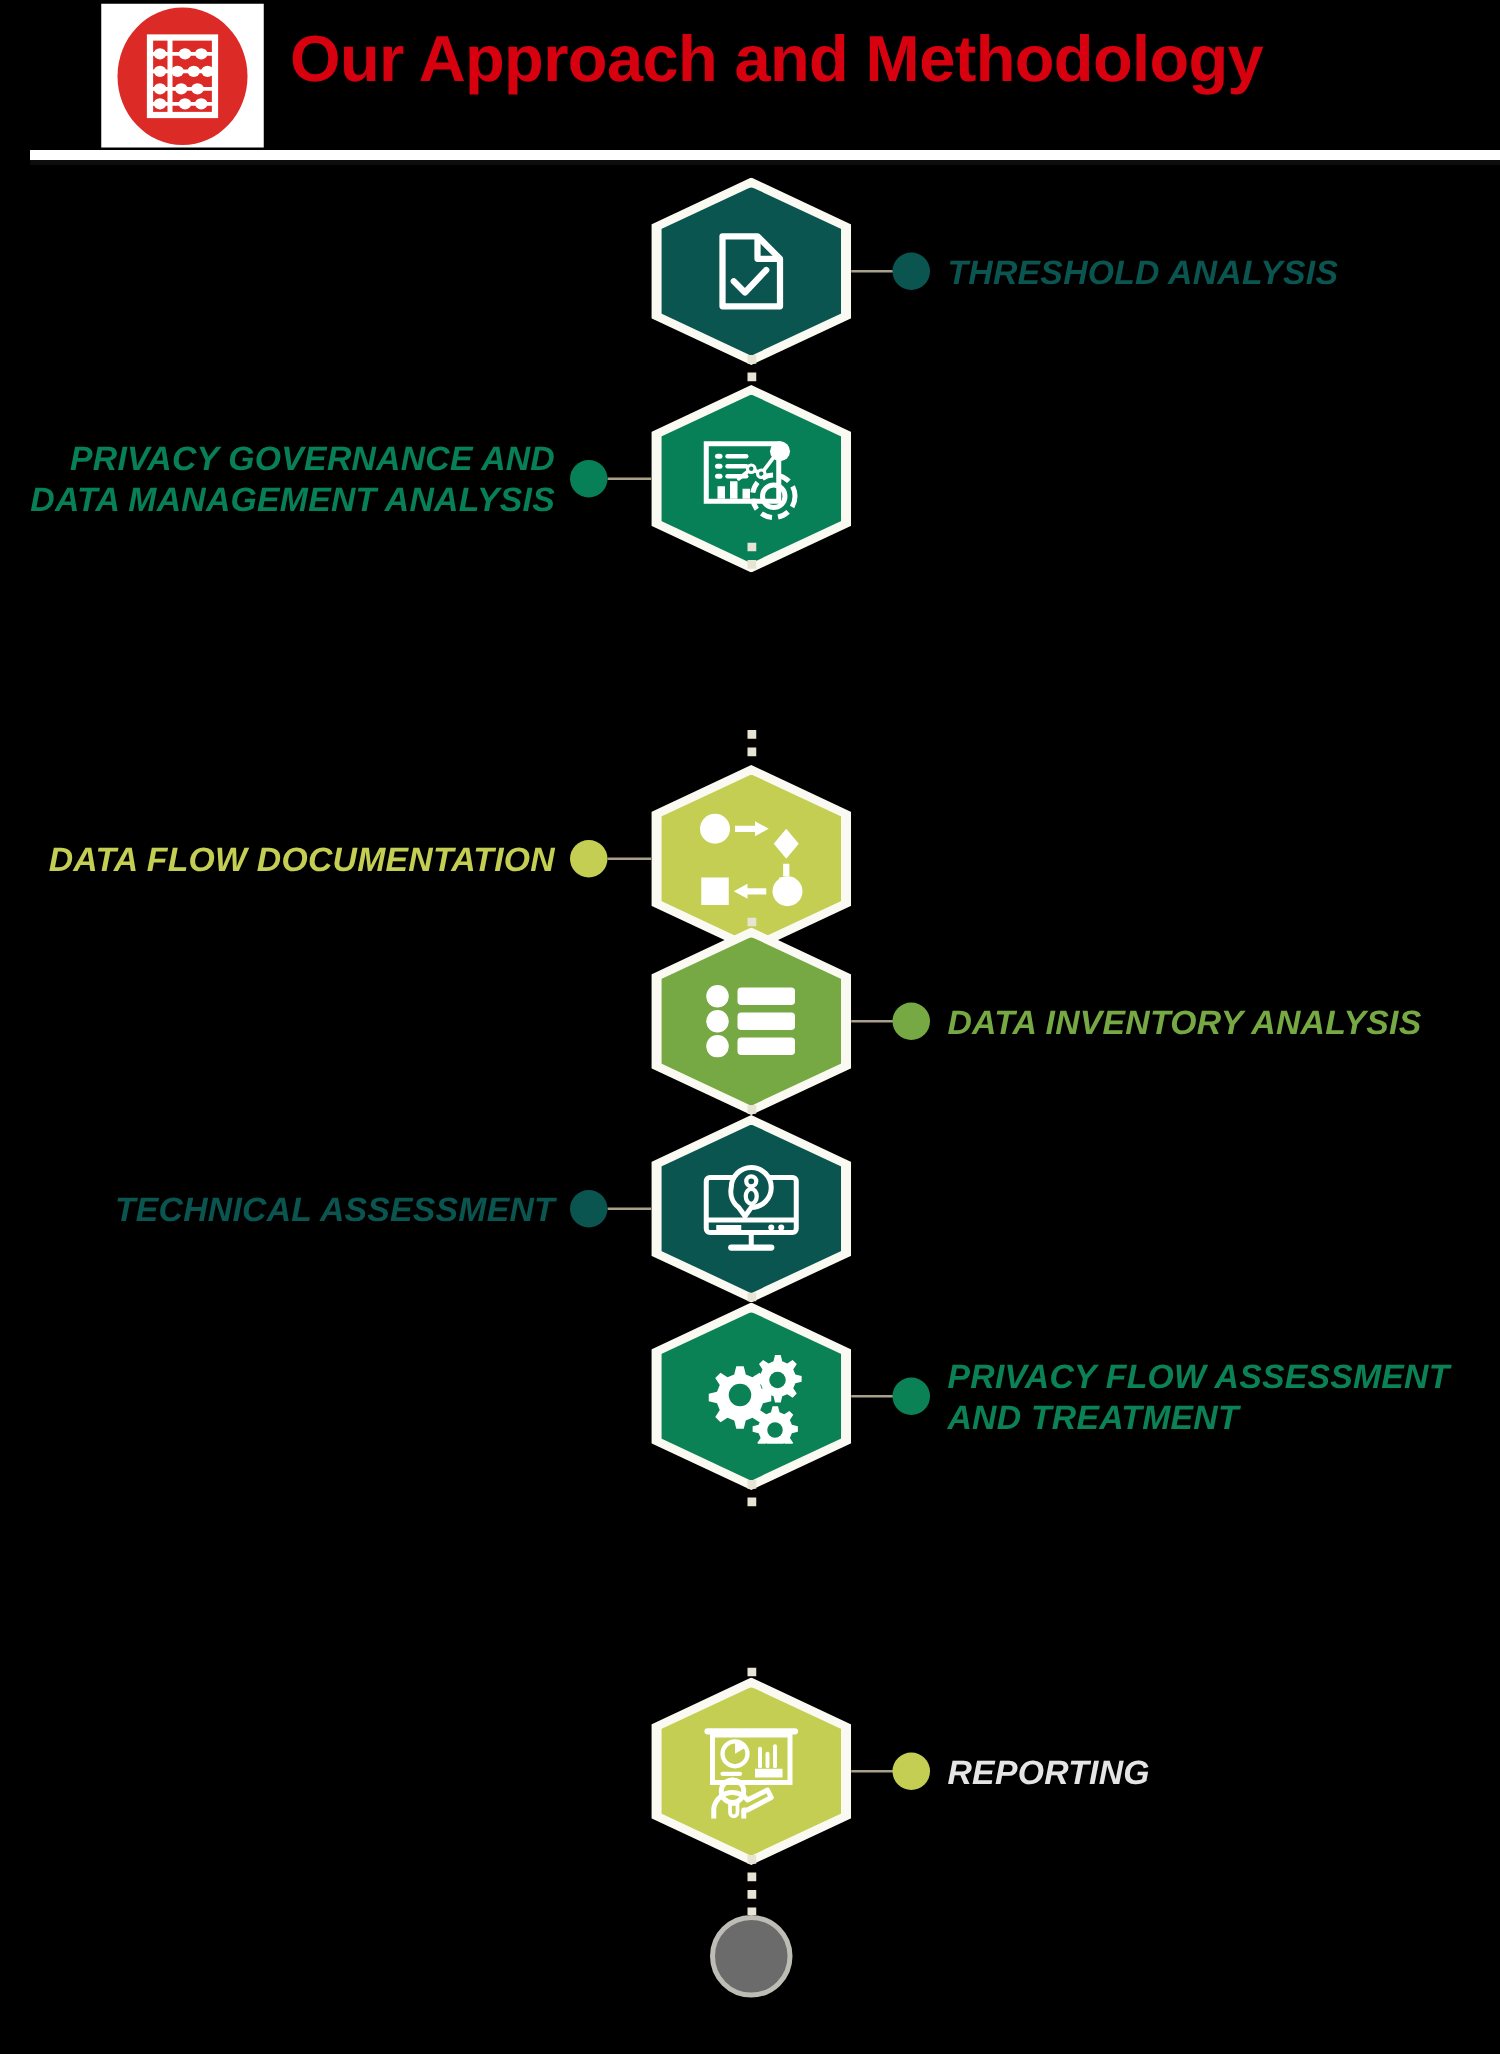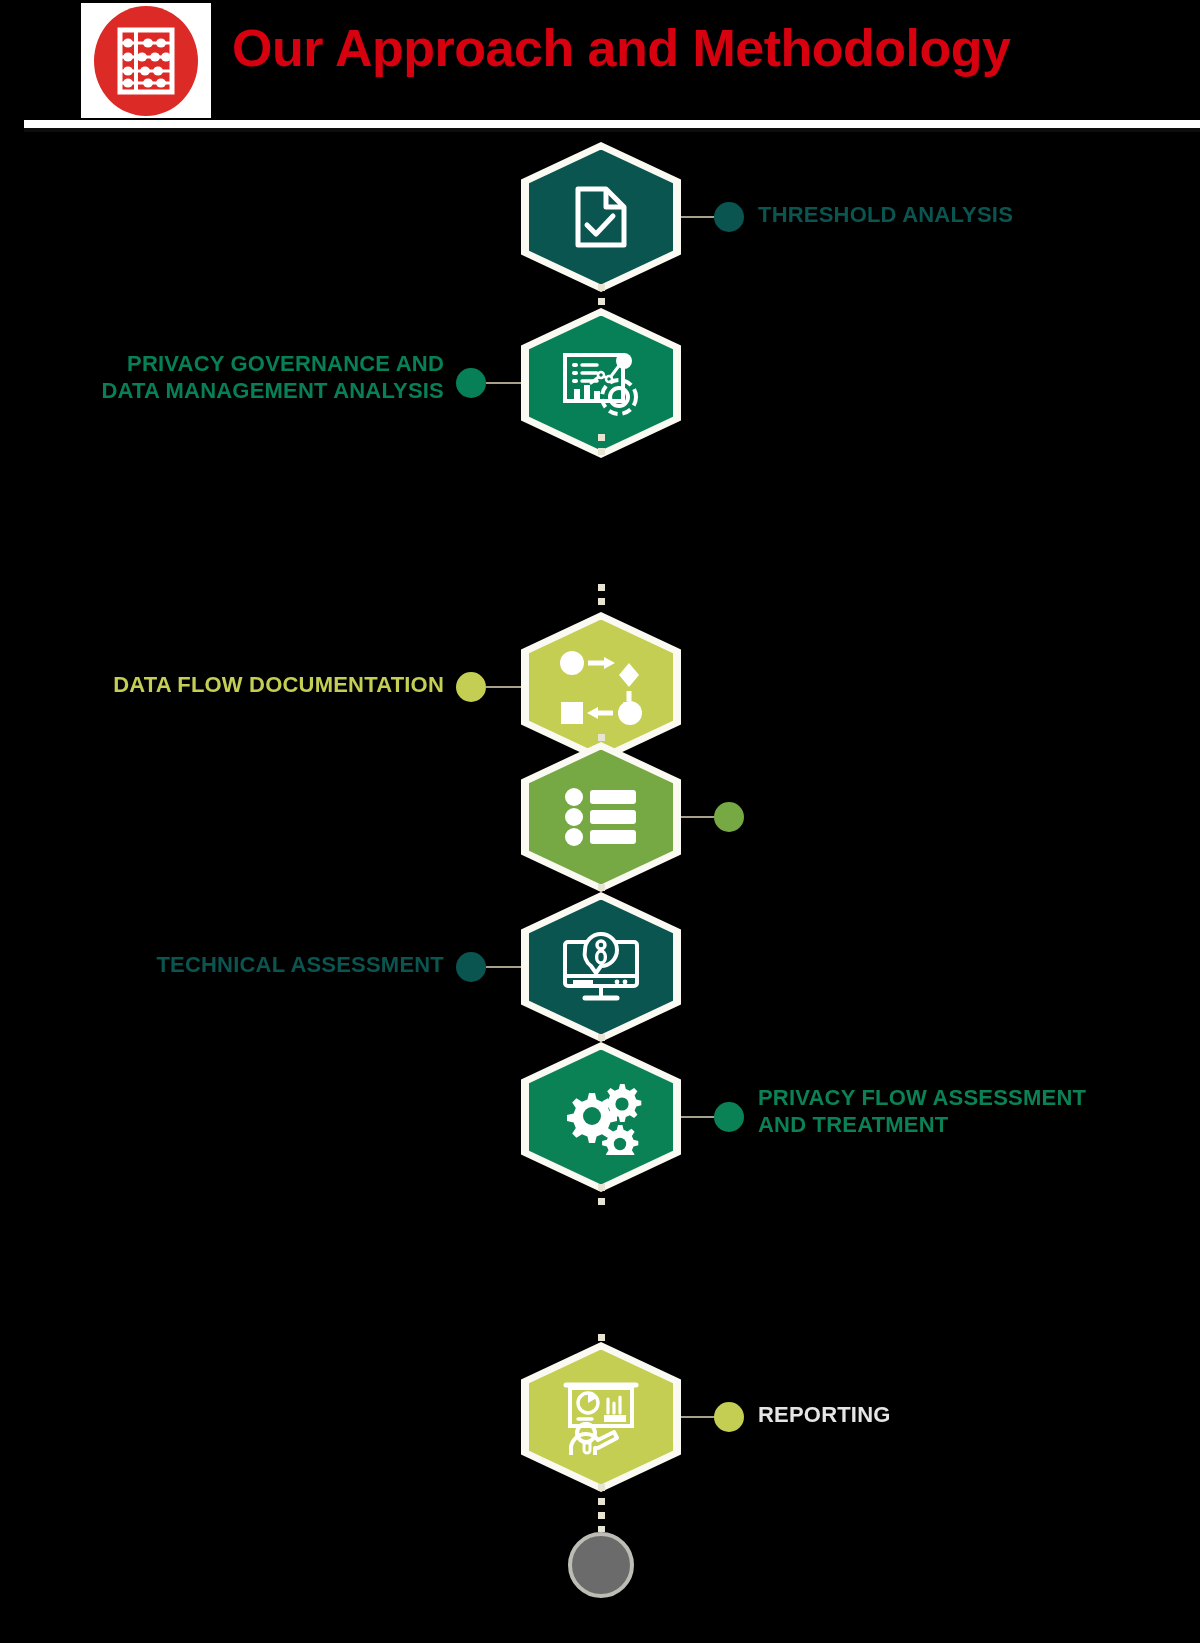--- a/index.html
+++ b/index.html
@@ -124,26 +124,27 @@
     top: 74px;
   }
   .bullet {
     position: absolute;
     width: 30px; height: 30px;
     border-radius: 50%;
     top: 60px;
   }
   .label {
     position: absolute;
-    font-size: 22px;
+    font-size: 27px;
     font-weight: 700;
     letter-spacing: 0.2px;
     line-height: 1.22;
     font-family: "Liberation Sans", sans-serif;
     white-space: pre-line;
+    font-style: italic;
   }
   .label.right { text-align: left; }
   .label.left  { text-align: right; }
 
   
   #end-node {
     position: absolute;
     left: 544px;
     width: 66px; height: 66px;
     border-radius: 50%;
@@ -283,20 +284,21 @@
             <ellipse cx="10" cy="29" rx="9" ry="9" fill="#fff"></ellipse>
             <ellipse cx="10" cy="49" rx="9" ry="9" fill="#fff"></ellipse>
             <rect x="26" y="2" width="46" height="14" rx="3" fill="#fff"></rect>
             <rect x="26" y="22" width="46" height="14" rx="3" fill="#fff"></rect>
             <rect x="26" y="42" width="46" height="14" rx="3" fill="#fff"></rect>
           </svg>
         </div>
       </div>
       <div class="stem" style="left:657px;width:35px"></div>
       <div class="bullet" style="left:690px;background:#76A844"></div>
+      <div class="label right" style="left:734px;top:60px;color:#76A844">DATA INVENTORY ANALYSIS</div>
     </div>
     <div class="dotline" style="top:752px;height:22px"></div>
 
     <div class="step" style="top:760px">
       <div class="hex-wrap">
         <div class="hex-outer"></div>
         <div class="hex-inner" style="background:#0A5550">
           <svg width="84" height="74" viewBox="0 0 84 74">
             <rect x="6" y="12" width="72" height="44" rx="3" fill="none" stroke="#fff" stroke-width="4"></rect>
             <line x1="6" y1="46" x2="78" y2="46" stroke="#fff" stroke-width="4"></line>

